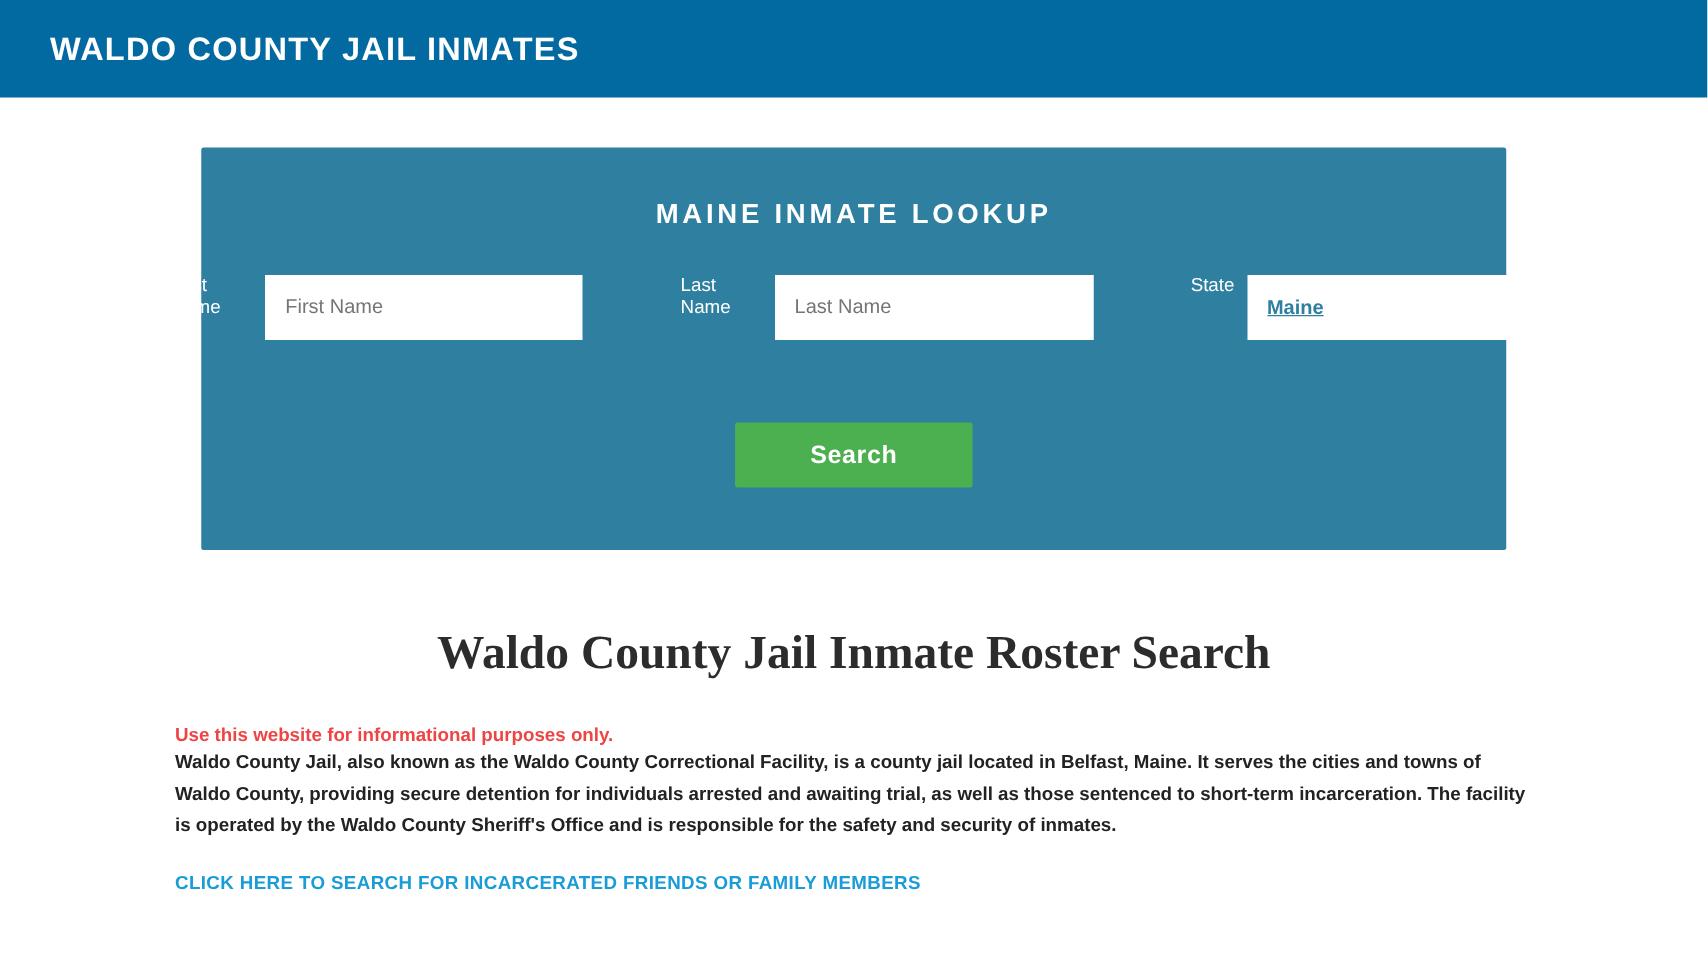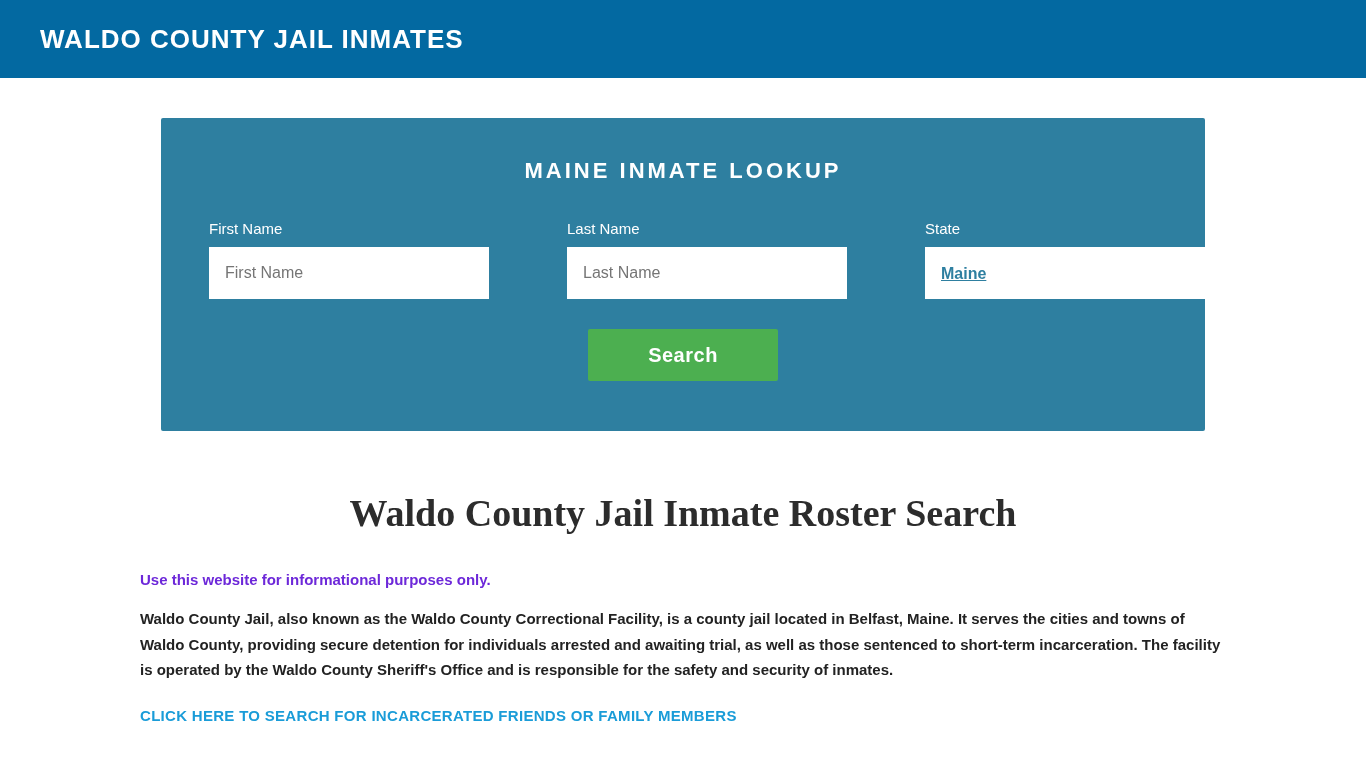--- a/index.html
+++ b/index.html
@@ -78,21 +78,21 @@
 
     .form-row {
       display: flex;
       gap: 30px;
       justify-content: center;
       margin-bottom: 30px;
     }
 
     .form-group {
       display: flex;
-      flex-direction: column;
+      flex-direction: row;
       gap: 10px;
       margin-left: 48px;
     }
 
     .form-group label {
       color: #ffffff;
       font-family: Arial, Helvetica, sans-serif;
       font-size: 15px;
       font-weight: 400;
     }
@@ -128,42 +128,42 @@
       color: #ffffff;
       border: none;
       padding: 0 60px;
       height: 52px;
       font-size: 20px;
       font-family: Arial, Helvetica, sans-serif;
       font-weight: 600;
       cursor: pointer;
       letter-spacing: 0.5px;
       border-radius: 2px;
+      margin-top: 36px;
     }
 
     
     .main-content {
       padding: 20px 140px 40px;
     }
 
     .page-heading {
       font-family: 'Georgia', serif;
       font-size: 38px;
       font-weight: 700;
       color: #2c2c2c;
       text-align: center;
       margin-bottom: 36px;
     }
 
     .info-bold {
       font-family: Arial, Helvetica, sans-serif;
       font-size: 15px;
       font-weight: 700;
-      color: #6d28d9;
-      margin-bottom: 18px;
+      color: #ef4444;
     }
 
     .info-paragraph {
       font-family: Arial, Helvetica, sans-serif;
       font-size: 15px;
       font-weight: 700;
       color: #222;
       line-height: 1.7;
       margin-bottom: 24px;
     }

